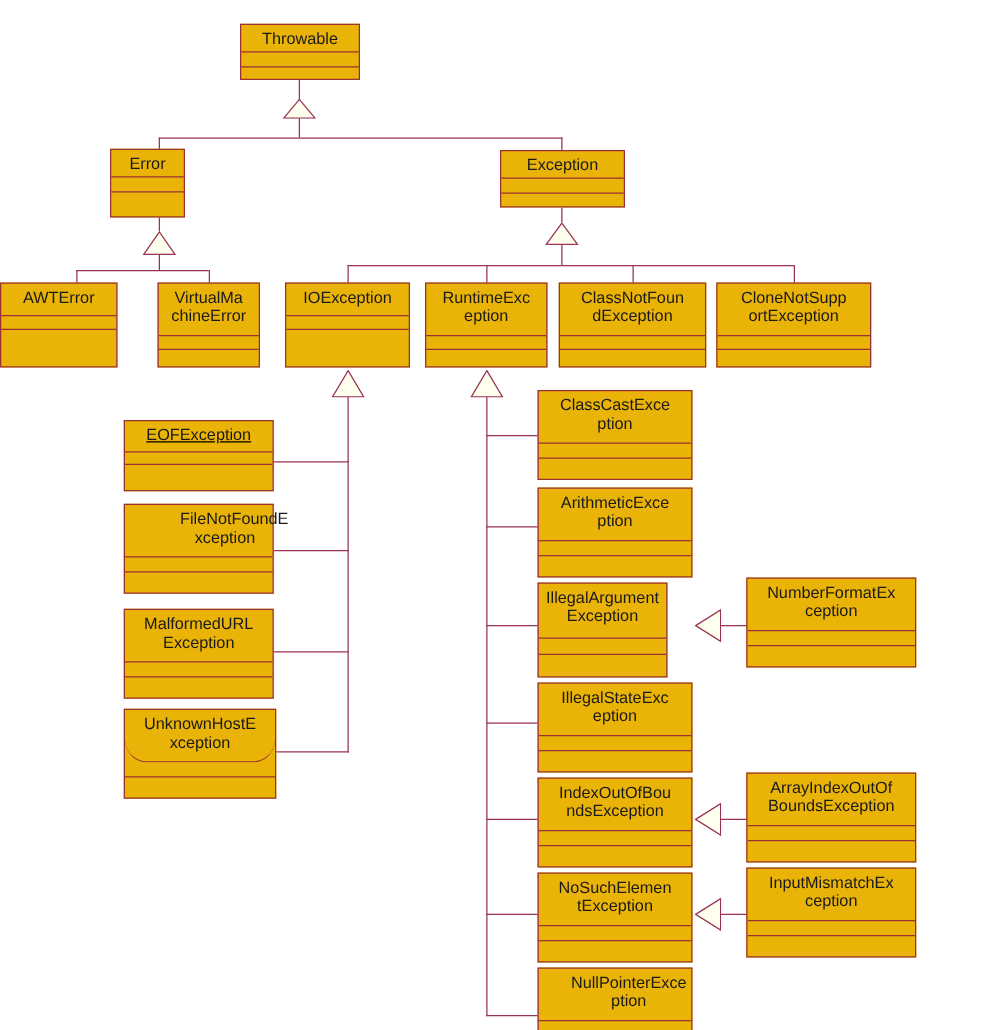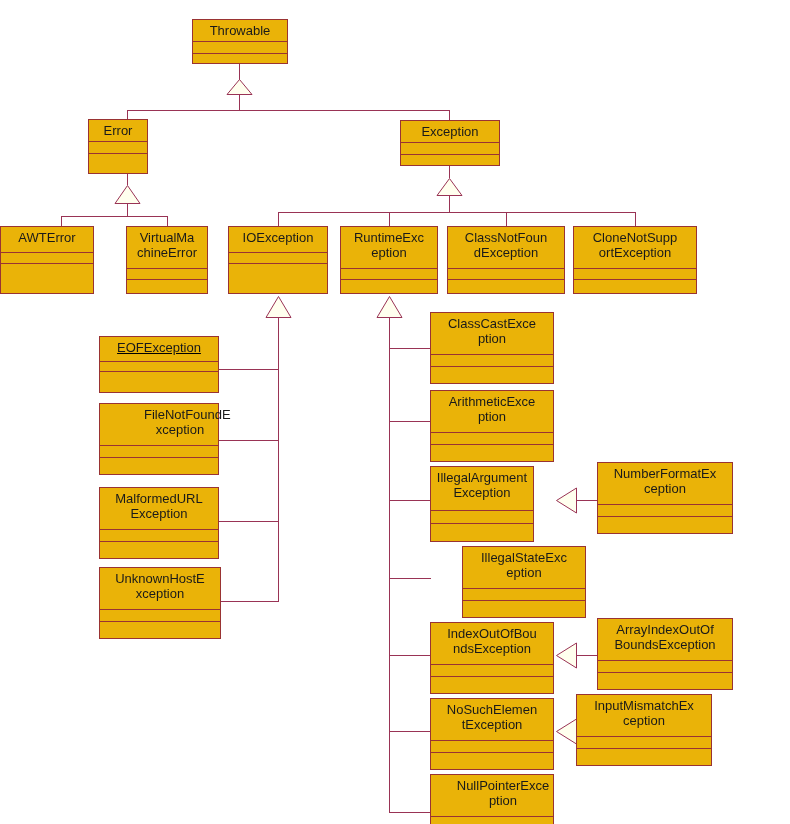--- a/index.html
+++ b/index.html
@@ -228,21 +228,21 @@
   </div>
 
   <div class="uml-class" style="left:99px; top:487px; width:120px; height:72px;">
     <div class="uml-name" style="height:42px;">MalformedURL
 Exception</div>
     <div class="uml-attrs" style="height:12px;"></div>
     <div class="uml-ops" style="height:16px;"></div>
   </div>
 
   <div class="uml-class" style="left:99px; top:567px; width:122px; height:72px;">
-    <div class="uml-name" style="height:42px;">UnknownHostE
+    <div class="uml-name" style="height:42px;border-radius:18px;">UnknownHostE
 xception</div>
     <div class="uml-attrs" style="height:12px;"></div>
     <div class="uml-ops" style="height:16px;"></div>
   </div>
 
   <div class="uml-class" style="left:430px; top:312px; width:124px; height:72px;">
     <div class="uml-name" style="height:42px;">ClassCastExce
 ption</div>
     <div class="uml-attrs" style="height:12px;"></div>
     <div class="uml-ops" style="height:16px;"></div>
@@ -255,21 +255,21 @@
     <div class="uml-ops" style="height:16px;"></div>
   </div>
 
   <div class="uml-class" style="left:430px; top:466px; width:104px; height:76px;">
     <div class="uml-name" style="height:44px;">IllegalArgument
 Exception</div>
     <div class="uml-attrs" style="height:13px;"></div>
     <div class="uml-ops" style="height:17px;"></div>
   </div>
 
-  <div class="uml-class" style="left:430px; top:546px; width:124px; height:72px;margin-left:32px;">
+  <div class="uml-class" style="left:430px; top:546px; width:124px; height:72px;">
     <div class="uml-name" style="height:42px;">IllegalStateExc
 eption</div>
     <div class="uml-attrs" style="height:12px;"></div>
     <div class="uml-ops" style="height:16px;"></div>
   </div>
 
   <div class="uml-class" style="left:430px; top:622px; width:124px; height:72px;">
     <div class="uml-name" style="height:42px;">IndexOutOfBou
 ndsException</div>
     <div class="uml-attrs" style="height:12px;"></div>
@@ -297,20 +297,20 @@
     <div class="uml-ops" style="height:16px;"></div>
   </div>
 
   <div class="uml-class" style="left:597px; top:618px; width:136px; height:72px;">
     <div class="uml-name" style="height:42px;">ArrayIndexOutOf
 BoundsException</div>
     <div class="uml-attrs" style="height:12px;"></div>
     <div class="uml-ops" style="height:16px;"></div>
   </div>
 
-  <div class="uml-class" style="left:576px; top:694px; width:136px; height:72px;">
+  <div class="uml-class" style="left:597px; top:694px; width:136px; height:72px;">
     <div class="uml-name" style="height:42px;">InputMismatchEx
 ception</div>
     <div class="uml-attrs" style="height:12px;"></div>
     <div class="uml-ops" style="height:16px;"></div>
   </div>
 
 </div>
 
 </body></html>

